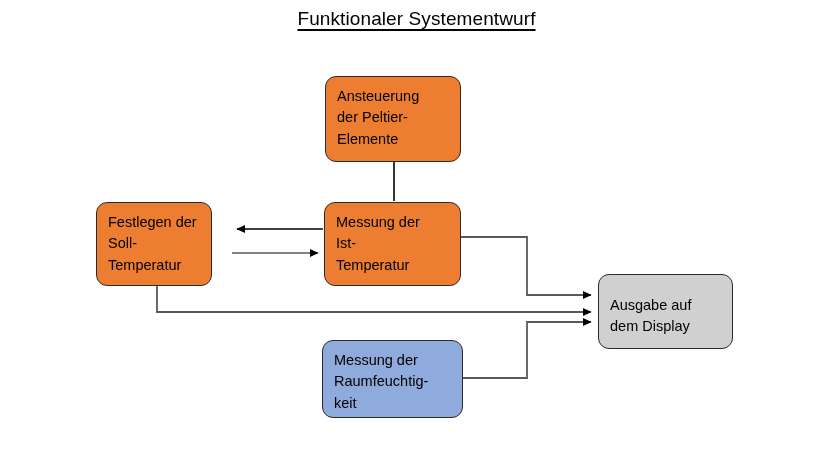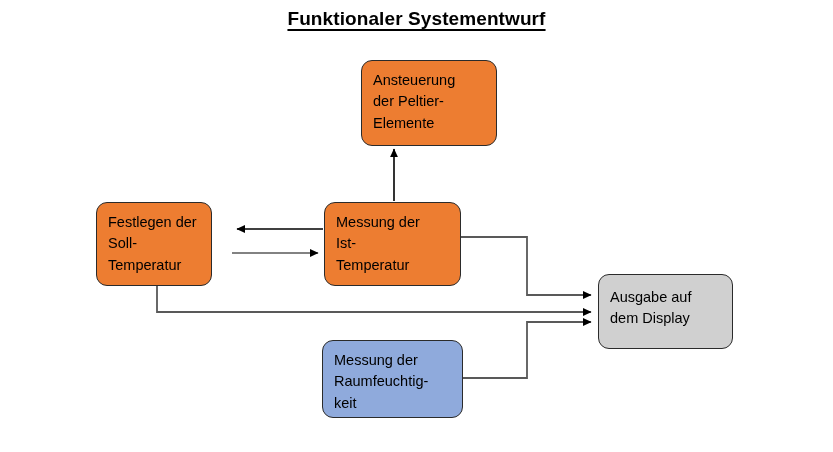--- a/index.html
+++ b/index.html
@@ -26,21 +26,20 @@
     width: 833px;
     text-align: center;
     font-size: 19px;
     color: #000000;
     letter-spacing: 0.1px;
   }
   #title .underlined {
     text-decoration: underline;
     text-underline-offset: 4px;
     text-decoration-thickness: 2px;
-    font-weight: bold;
   }
   svg#wires {
     position: absolute;
     left: 0;
     top: 0;
     width: 833px;
     height: 452px;
     overflow: visible;
   }
   .node {
@@ -52,26 +51,26 @@
     font-size: 14.5px;
     line-height: 1.47;
     color: #000000;
     text-align: left;
     white-space: pre-line;
   }
   .node.orange { background: #ED7D31; }
   .node.blue   { background: #8FAADC; }
   .node.gray   { background: #D0D0D0; }
 
-  #node-peltier   { left: 325px; top: 60px;  width: 136px; height: 86px; margin-left: 36px; }
+  #node-peltier   { left: 325px; top: 76px;  width: 136px; height: 86px; }
   #node-soll      { left: 96px;  top: 202px; width: 116px; height: 84px; }
   #node-ist       { left: 324px; top: 202px; width: 137px; height: 84px; }
   #node-feuchte   { left: 322px; top: 340px; width: 141px; height: 78px; }
   #node-display   { left: 598px; top: 274px; width: 135px; height: 75px;
-                    padding-top: 12px; }
+                    padding-top: 20px; }
 </style>
 </head>
 <body>
 
 <div id="canvas">
 
   <div id="title"><span class="underlined">Funktionaler Systementwurf</span></div>
 
   <svg id="wires" viewBox="0 0 833 452" xmlns="http://www.w3.org/2000/svg">
     <defs>

